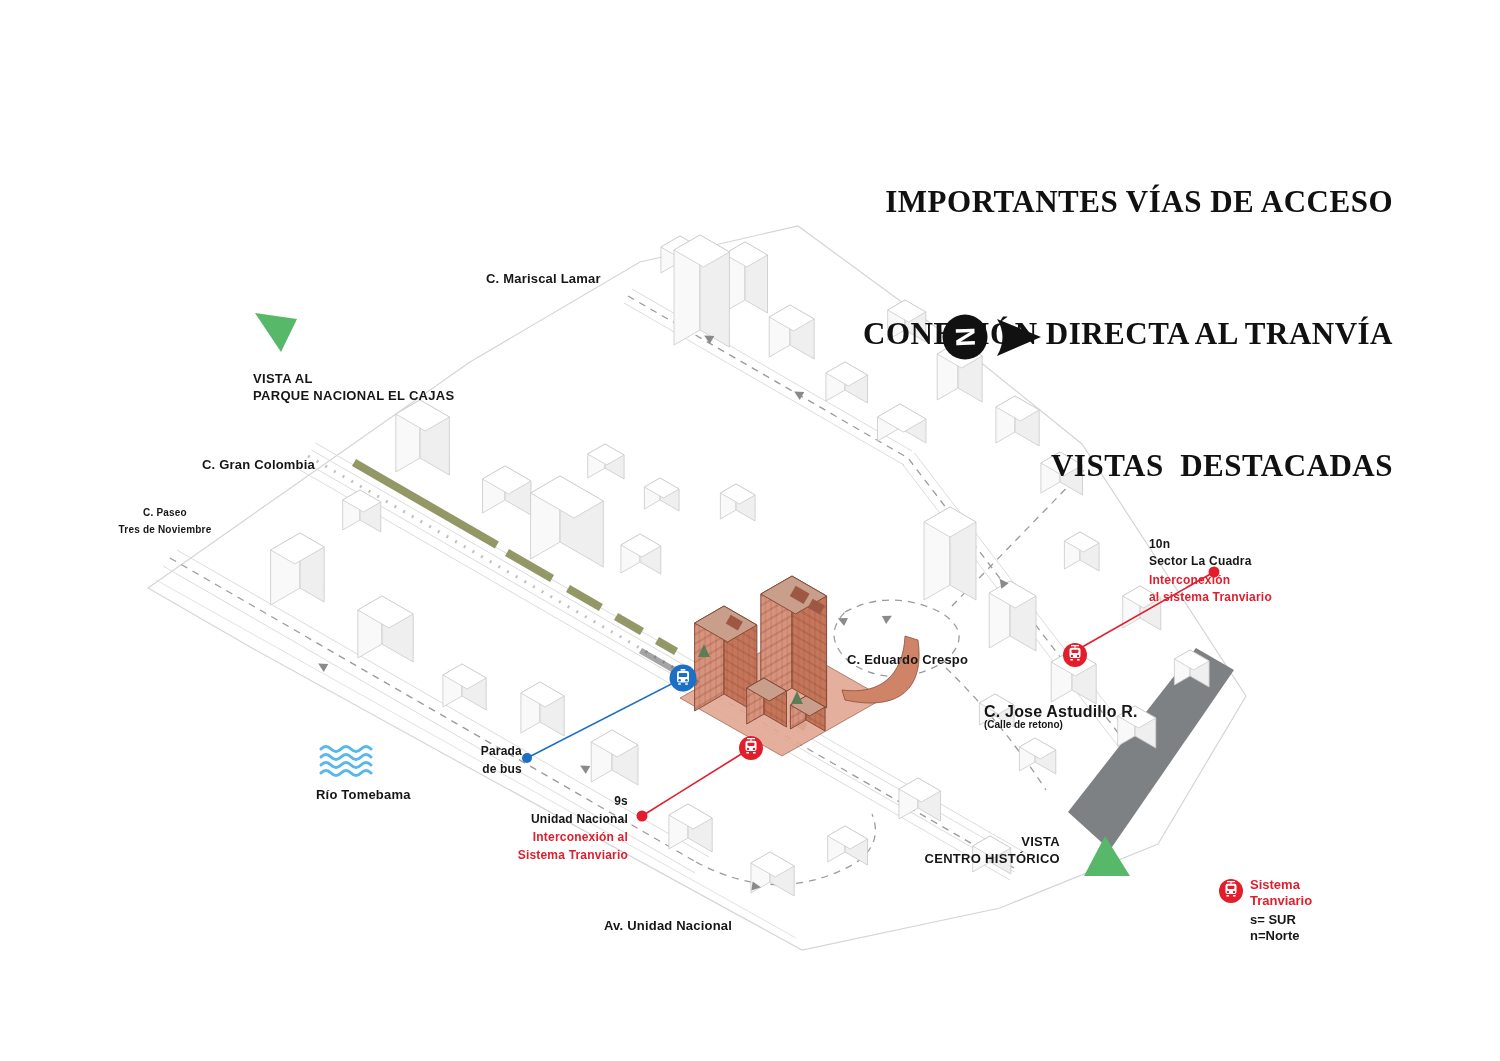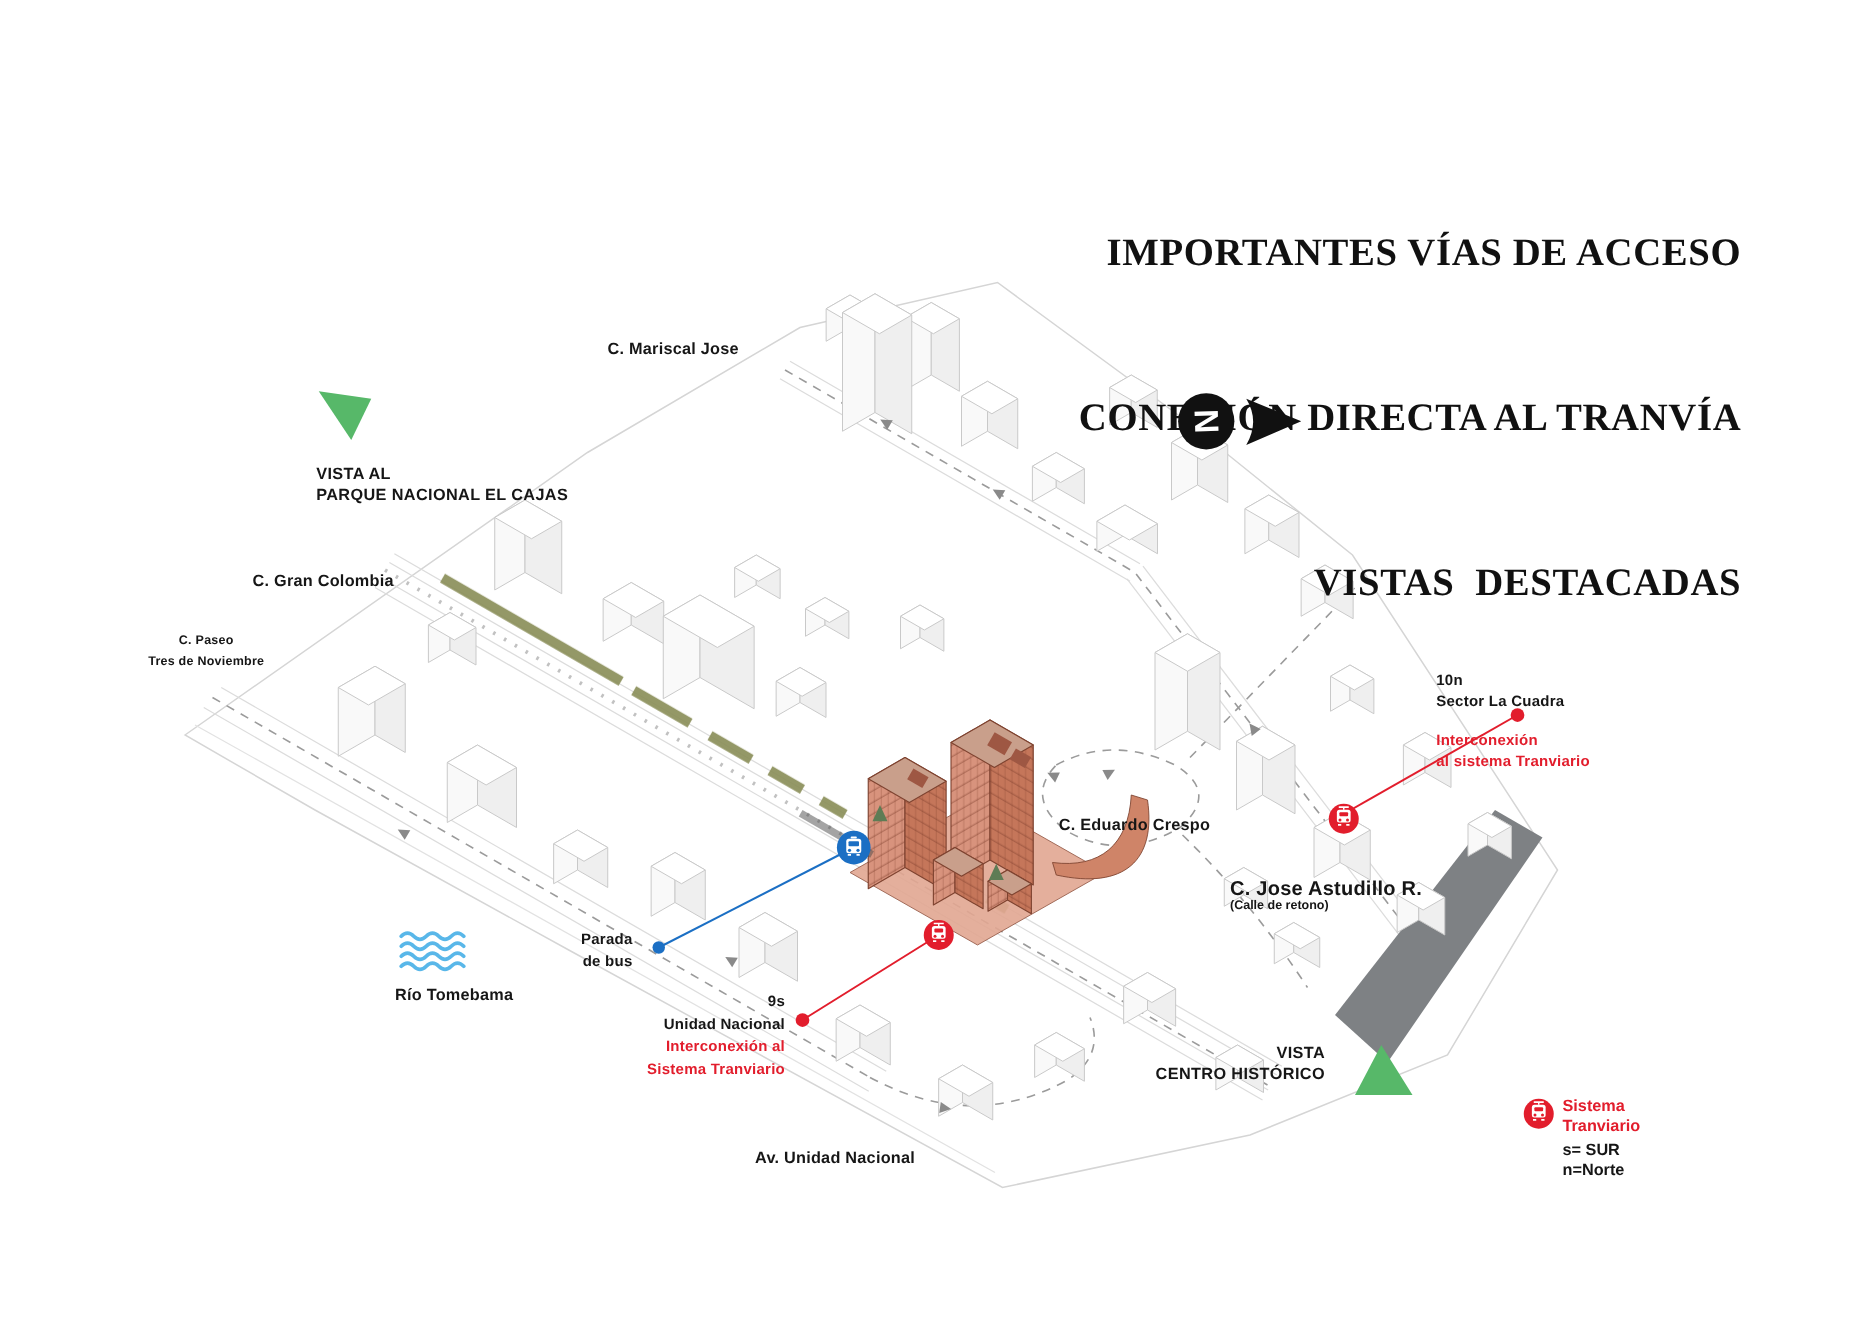--- a/index.html
+++ b/index.html
@@ -377,21 +377,21 @@
   <div class="abs row" style="left:253px;top:310px;flex-direction:column;">
     <svg width="46" height="44">
       <polygon points="2,3 44,9 28,42" fill="#57b869"></polygon>
     </svg>
     <div class="vista-text" style="margin-top:8px;">
       <div>VISTA AL</div>
       <div>PARQUE NACIONAL EL CAJAS</div>
     </div>
   </div>
 
-  <div class="abs lbl" style="left:486px;top:271px;font-size:13px;">C. Mariscal Jose</div>
+  <div class="abs lbl" style="left:486px;top:271px;font-size:13px;">C. Mariscal Lamar</div>
   <div class="abs lbl" style="left:202px;top:457px;font-size:13px;">C. Gran Colombia</div>
   <div class="abs lbl center" style="left:110px;top:504px;width:110px;font-size:10px;line-height:17px;">
     <div>C. Paseo</div>
     <div>Tres de Noviembre</div>
   </div>
   <div class="abs lbl" style="left:847px;top:652px;font-size:13px;">C. Eduardo Crespo</div>
   <div class="abs" style="left:984px;top:704px;">
     <div class="lbl" style="font-size:16px;">C. Jose Astudillo R.</div>
     <div class="lbl-sm">(Calle de retono)</div>
   </div>
@@ -402,36 +402,36 @@
       <g fill="none" stroke="#59b7e9" stroke-width="3" stroke-linecap="round">
         <path d="M3,5 q5,-5 10,0 t10,0 t10,0 t10,0 t10,0"></path>
         <path d="M3,13 q5,-5 10,0 t10,0 t10,0 t10,0 t10,0"></path>
         <path d="M3,21 q5,-5 10,0 t10,0 t10,0 t10,0 t10,0"></path>
         <path d="M3,29 q5,-5 10,0 t10,0 t10,0 t10,0 t10,0"></path>
       </g>
     </svg>
     <div class="lbl" style="font-size:13px;margin-top:5px;">Río Tomebama</div>
   </div>
 
-  <div class="abs stop right" style="left:424px;top:742px;width:82px;color:#161616;">
+  <div class="abs stop right" style="left:440px;top:742px;width:82px;color:#161616;">
     <div>Parada</div>
     <div>de bus</div>
   </div>
 
   <div class="abs stop right" style="left:468px;top:792px;width:160px;">
     <div>9s</div>
     <div>Unidad Nacional</div>
     <div class="red">Interconexión al</div>
     <div class="red">Sistema Tranviario</div>
   </div>
 
   <div class="abs stop" style="left:1149px;top:536px;line-height:17px;">
     <div>10n</div>
     <div>Sector La Cuadra</div>
-    <div class="red" style="margin-top:14px;">Interconexión</div>
+    <div class="red" style="margin-top:2px;">Interconexión</div>
     <div class="red">al sistema Tranviario</div>
   </div>
 
   <div class="abs vista-text right" style="left:918px;top:833px;width:142px;">
     <div>VISTA</div>
     <div>CENTRO HISTÓRICO</div>
   </div>
   <svg class="abs" style="left:1080px;top:834px;" width="54" height="44">
     <polygon points="25,2 50,42 4,42" fill="#57b869"></polygon>
   </svg>

